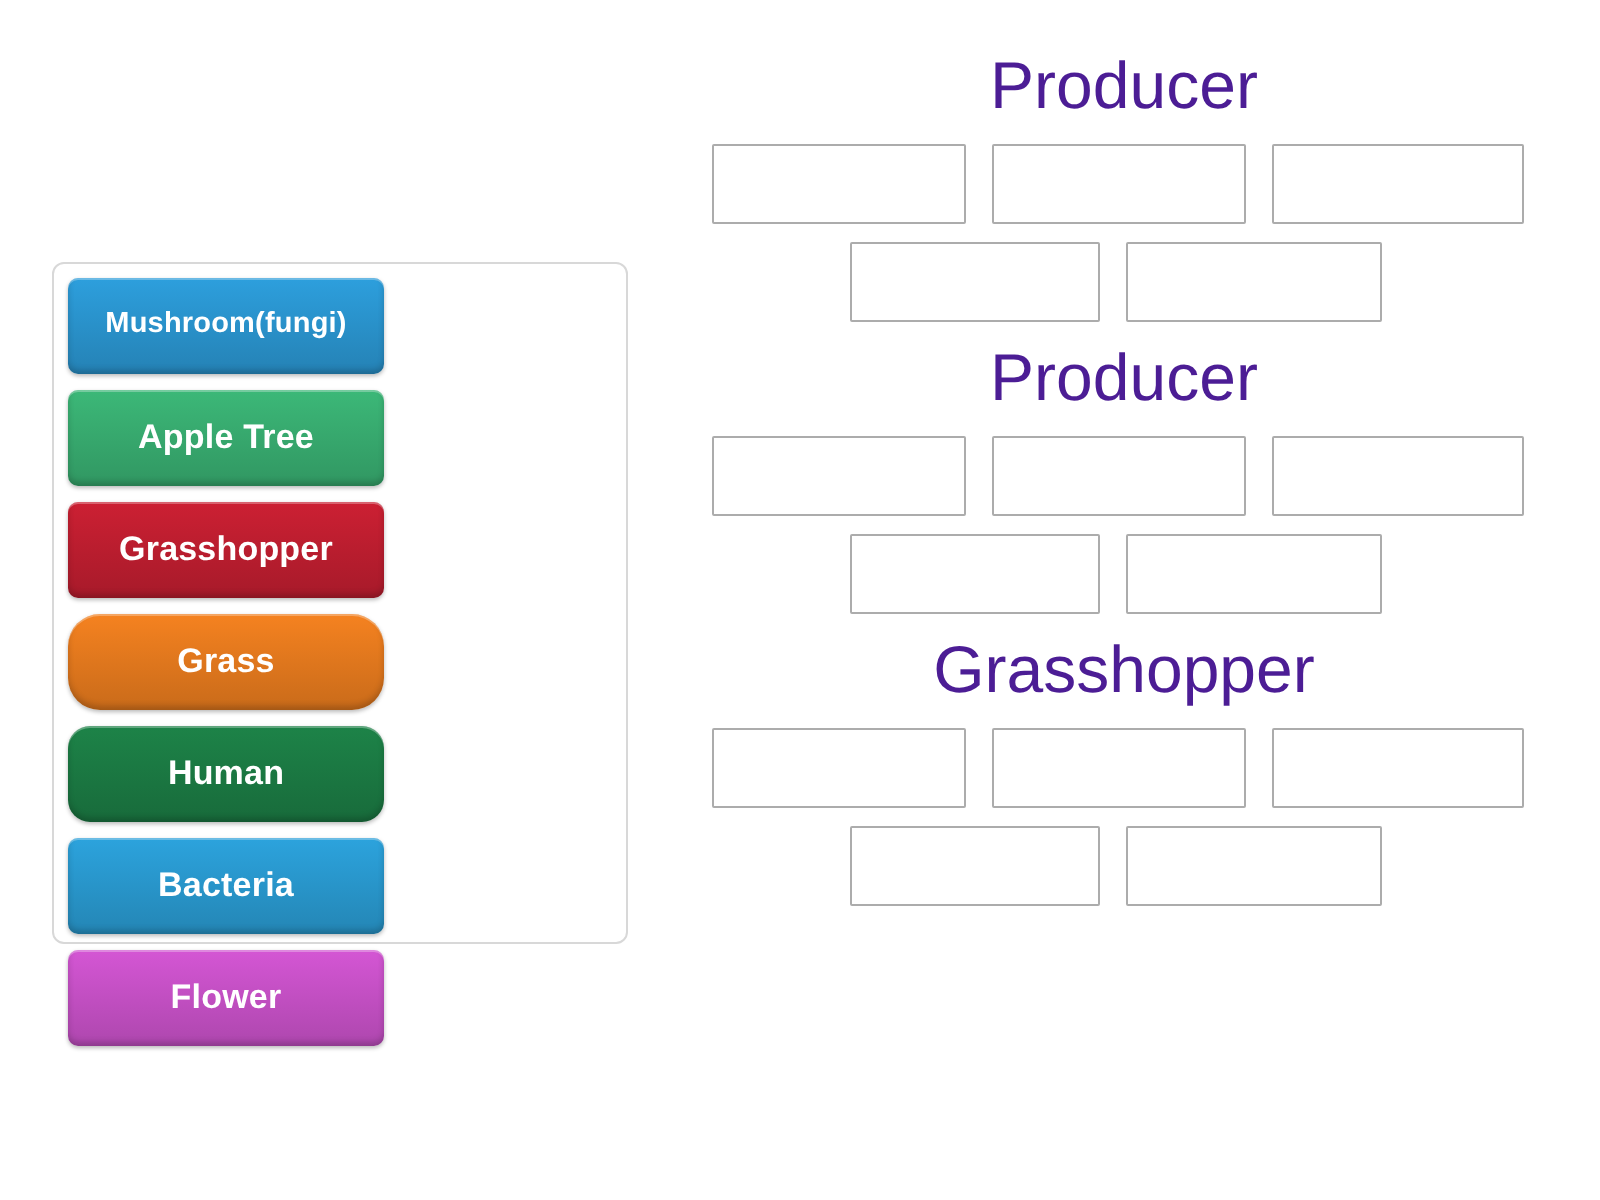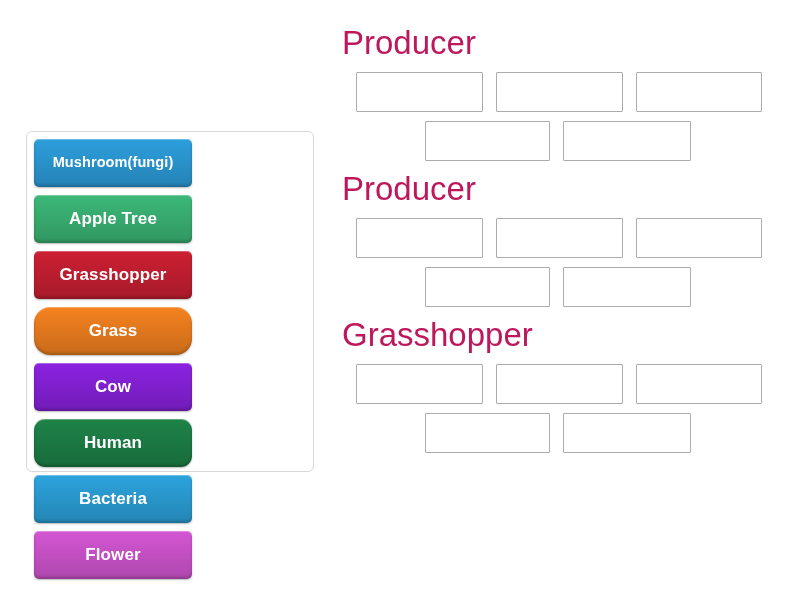--- a/index.html
+++ b/index.html
@@ -68,23 +68,24 @@
   .categories {
     position: absolute;
     left: 342px;
     top: 24px;
     width: 440px;
   }
 
   .category { margin-bottom: 6px; }
 
   .cat-title {
+    text-align: center;
     font-size: 33px;
     font-weight: 400;
-    color: #be185d;
+    color: #4c1d95;
     line-height: 1.18;
     margin: 0 0 9px 0;
     padding: 0;
     user-select: none;
   }
 
   .drop-row {
     display: flex;
     justify-content: flex-start;
     margin-bottom: 9px;
@@ -111,21 +112,20 @@
 <body>
 
 <div id="stage">
 
   <div class="tile-tray">
     <div class="tile-grid">
         <div class="tile small" style="background: linear-gradient(rgb(45, 159, 221) 0%, rgb(37, 130, 181) 100%);">Mushroom(fungi)</div>
         <div class="tile" style="background: linear-gradient(rgb(60, 184, 120) 0%, rgb(49, 151, 98) 100%);">Apple Tree</div>
         <div class="tile" style="background: linear-gradient(rgb(204, 32, 51) 0%, rgb(167, 26, 42) 100%);">Grasshopper</div>
         <div class="tile" style="background: linear-gradient(rgb(245, 130, 32) 0%, rgb(201, 107, 26) 100%); border-radius: 16px;">Grass</div>
-        <div class="tile" style="background: linear-gradient(rgb(139, 34, 224) 0%, rgb(114, 28, 184) 100%);">Cow</div>
         <div class="tile" style="background: linear-gradient(rgb(29, 131, 72) 0%, rgb(24, 107, 59) 100%); border-radius: 11px;">Human</div>
         <div class="tile" style="background: linear-gradient(rgb(44, 163, 221) 0%, rgb(36, 134, 181) 100%);">Bacteria</div>
         <div class="tile" style="background: linear-gradient(rgb(212, 86, 212) 0%, rgb(174, 71, 174) 100%);">Flower</div>
       </div>
   </div>
 
   <div class="categories">
       <div class="category cat-producer">
         <div class="cat-title">Producer</div>
         <div class="drop-row row-a">

